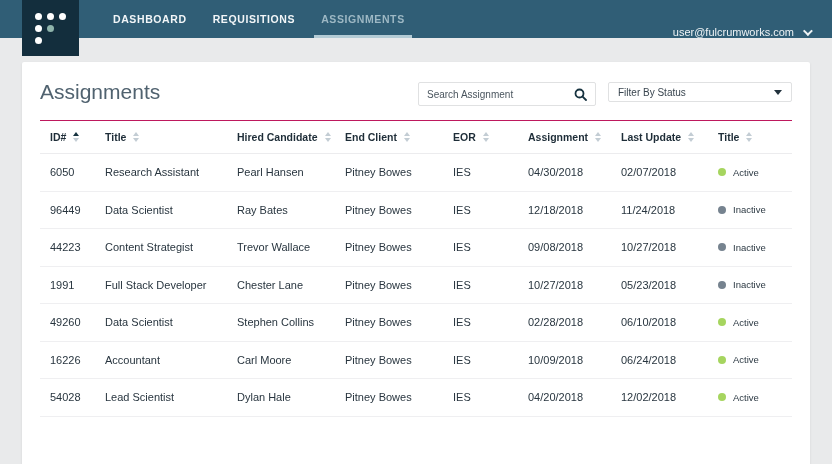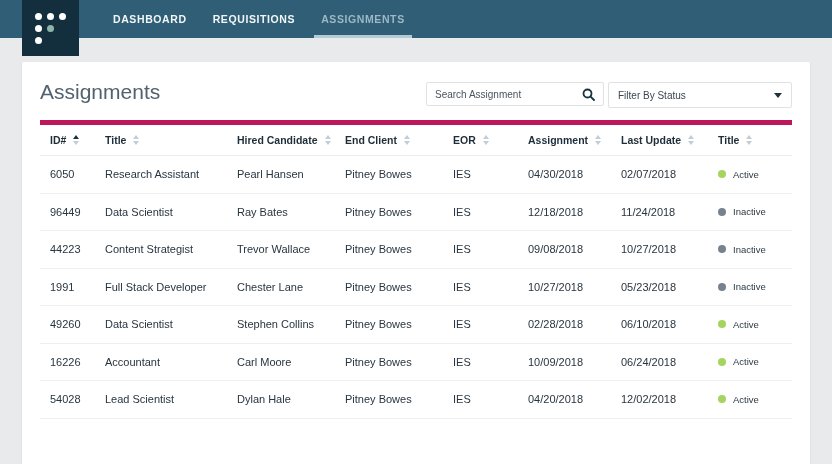--- a/index.html
+++ b/index.html
@@ -60,58 +60,58 @@
     box-shadow: 0 1px 3px rgba(0,0,0,0.08);
     padding: 0 18px;
   }
   .page-title {
     margin-top: 18px;
     font-size: 21px; font-weight: 400; color: #50626f;
   }
 
   .controls {
     position: absolute; top: 20px; right: 18px;
-    display: flex; gap: 4px;
+    display: flex; gap: 12px;
   }
   .search-box {
     width: 178px; height: 24px;
     border: 1px solid #e0e1e2; border-radius: 2px; background: #fff;
     display: flex; align-items: center; padding: 0 8px;
   }
   .search-box input {
     border: none; outline: none; flex: 1; min-width: 0;
     font-family: "Liberation Sans", sans-serif;
     font-size: 10px; color: #3a4650;
   }
   .search-box input::placeholder { color: #4a555e; opacity: 1; }
   .search-icon { flex: 0 0 auto; display: flex; }
   .filter-box {
-    width: 184px; height: 14px;
+    width: 184px; height: 20px;
     border: 1px solid #e0e1e2; border-radius: 2px; background: #fff;
     display: flex; align-items: center; justify-content: space-between;
-    padding: 12px 9px; font-size: 10px; color: #3a4650; cursor: pointer;
+    padding: 0 9px; font-size: 10px; color: #3a4650; cursor: pointer;
   }
   .caret-down {
     width: 0; height: 0;
     border-left: 4px solid transparent; border-right: 4px solid transparent;
     border-top: 5px solid #22323d;
   }
 
   
   table.assignments {
     margin-top: 16px;
     width: 752px; border-collapse: collapse; table-layout: fixed;
   }
   col.c-id { width: 55px; } col.c-title { width: 132px; }
   col.c-cand { width: 108px; } col.c-client { width: 108px; }
   col.c-eor { width: 75px; } col.c-assign { width: 93px; }
   col.c-update { width: 97px; } col.c-status { width: 84px; }
 
   thead th {
-    border-top: 5px solid #be185d;
+    border-top: 1px solid #be185d;
     border-bottom: 1px solid #ececee;
     height: 33px; text-align: left; padding-left: 10px;
     font-size: 10.5px; font-weight: bold; color: #1e2d38;
     white-space: nowrap;
   }
   .th-inner { display: inline-flex; align-items: center; gap: 7px; cursor: pointer; }
   .sort-stack { display: inline-flex; flex-direction: column; gap: 2px; }
   .tri-up {
     width: 0; height: 0;
     border-left: 3.5px solid transparent; border-right: 3.5px solid transparent;
@@ -149,20 +149,24 @@
       <i></i>
         <i class="empty"></i>
         <i class="empty"></i>
     </div>
   </div>
   <nav class="nav-items">
     <div class="nav-item">DASHBOARD</div>
     <div class="nav-item">REQUISITIONS</div>
     <div class="nav-item active">ASSIGNMENTS</div>
   </nav>
+  <div class="nav-user">
+    <span>user@fulcrumworks.com</span>
+    <span class="chevron-down"></span>
+  </div>
 </header>
 
 <main class="card">
   <h1 class="page-title">Assignments</h1>
 
   <div class="controls">
     <div class="search-box">
       <input type="text" placeholder="Search Assignment" style="">
       <span class="search-icon">
         <svg width="13" height="13" viewBox="0 0 13 13">

